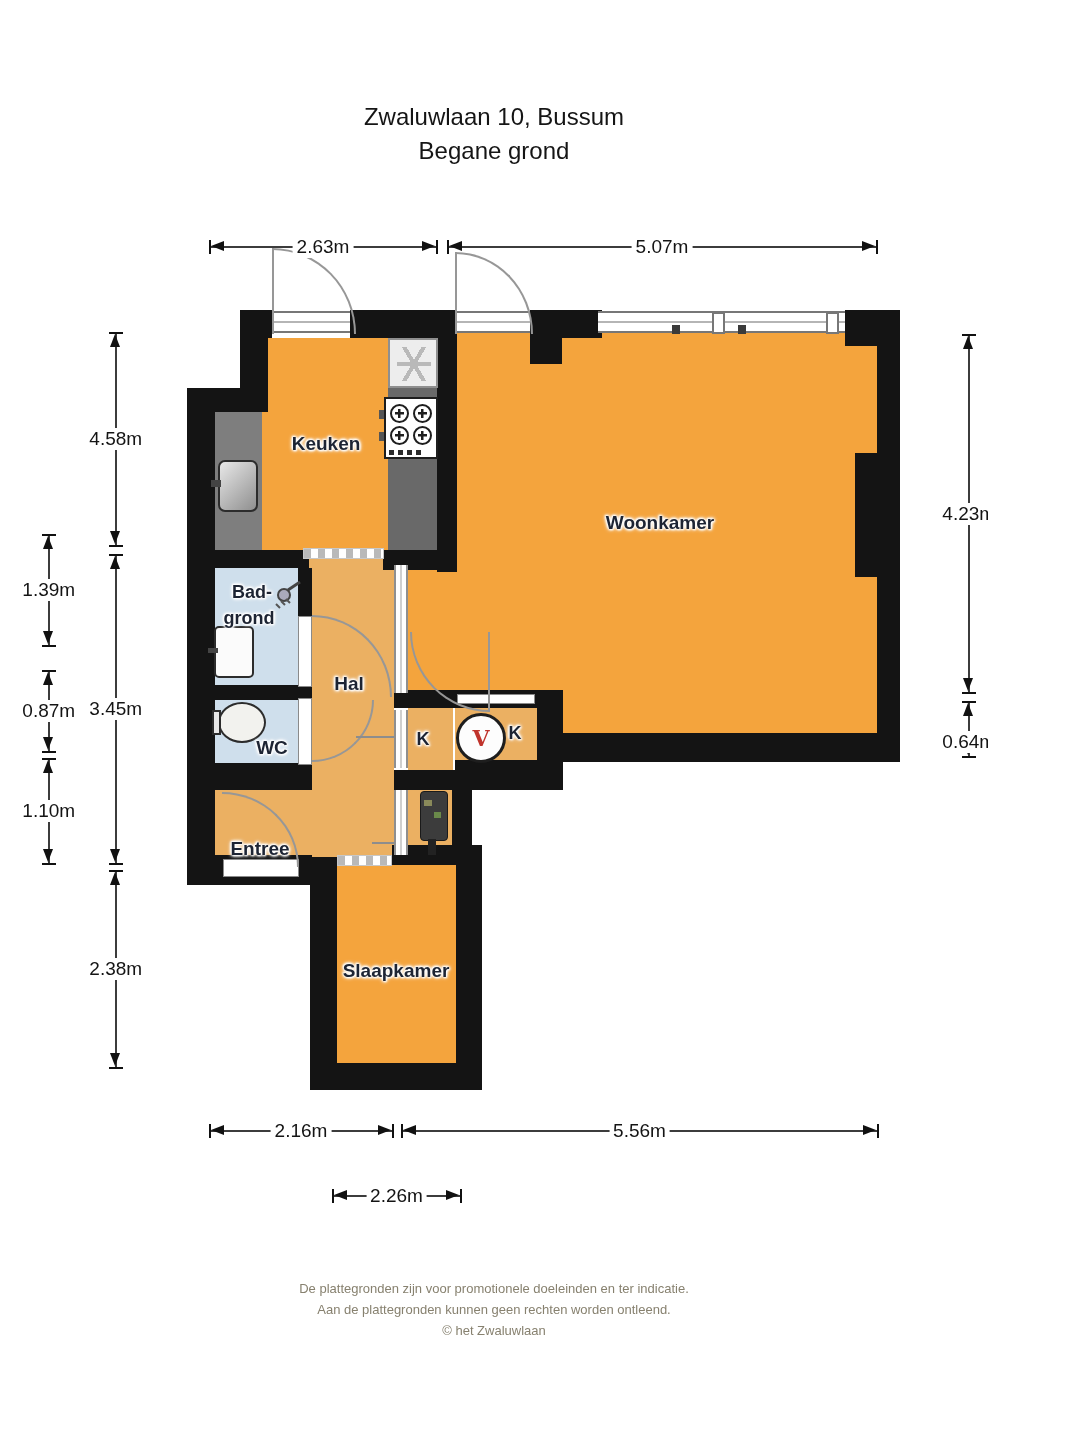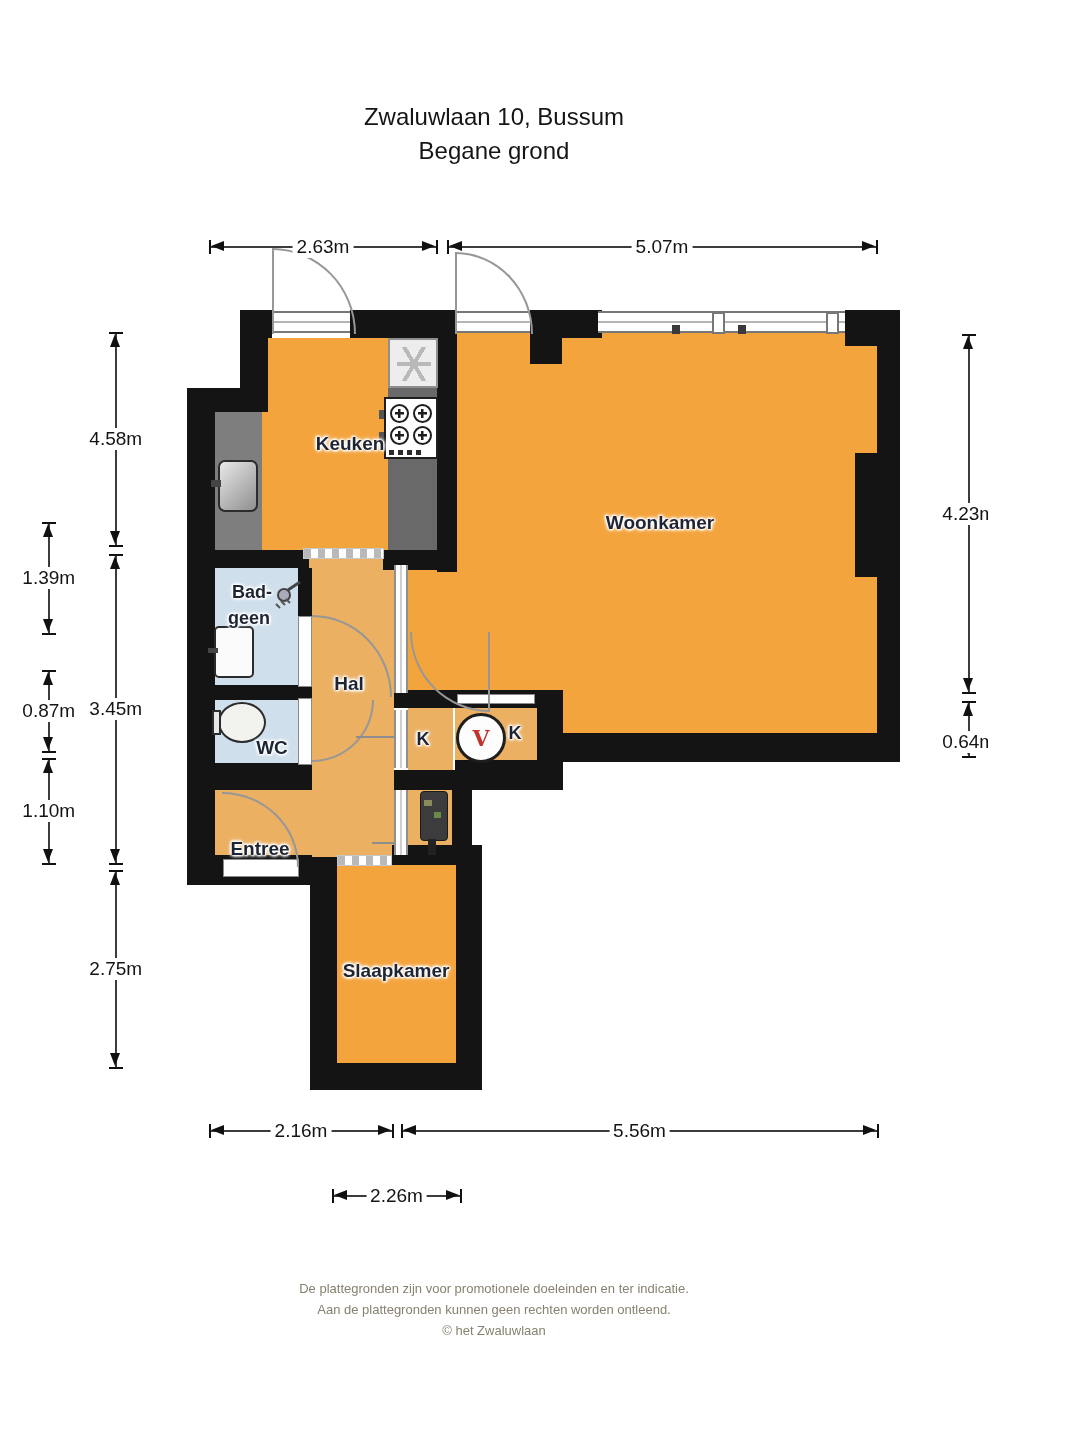--- a/index.html
+++ b/index.html
@@ -184,24 +184,24 @@
   <div class="fixture tank" style="left:212px;top:710px;width:9px;height:25px;"></div>
 
   <div class="mvcircle" style="left:456px;top:713px;width:44px;height:44px;">
     <span class="mvglyph">V</span>
   </div>
   <div class="boiler" style="left:420px;top:791px;width:26px;height:48px;"></div>
   <div class="boilerbit" style="left:424px;top:800px;width:8px;height:6px;"></div>
   <div class="boilerbit" style="left:434px;top:812px;width:7px;height:6px;background:#6a8a4a;"></div>
   <div class="fixture" style="left:428px;top:839px;width:8px;height:16px;background:#222;"></div>
 
-  <div class="rlabel" style="left:326px;top:444px;margin-left:24px;">Keuken</div>
+  <div class="rlabel" style="left:326px;top:444px;">Keuken</div>
   <div class="rlabel" style="left:660px;top:523px;">Woonkamer</div>
   <div class="rlabel" style="left:252px;top:592px;font-size:18px;">Bad-</div>
-  <div class="rlabel" style="left:249px;top:618px;font-size:18px;">geen</div>
+  <div class="rlabel" style="left:249px;top:618px;font-size:18px;">grond</div>
   <div class="rlabel" style="left:349px;top:684px;">Hal</div>
   <div class="rlabel" style="left:272px;top:748px;text-align:right;">WC</div>
   <div class="rlabel" style="left:423px;top:739px;font-size:18px;">K</div>
   <div class="rlabel" style="left:515px;top:733px;font-size:18px;">K</div>
   <div class="rlabel" style="left:260px;top:849px;">Entree</div>
   <div class="rlabel" style="left:396px;top:971px;">Slaapkamer</div>
 
   <div class="dim dim-h" style="left:210px;top:246px;width:226px;">
     <i class="tkl"></i>
       <i class="tkr"></i>
@@ -251,23 +251,23 @@
       <i class="tkb"></i>
       <i class="aru"></i>
       <i class="ard"></i>
     <span class="dlabel">3.45m</span>
   </div>
   <div class="dim dim-v" style="left:115px;top:871px;height:196px;">
     <i class="tkt"></i>
       <i class="tkb"></i>
       <i class="aru"></i>
       <i class="ard"></i>
-    <span class="dlabel">2.75m</span>
-  </div>
-  <div class="dim dim-v" style="left:48px;top:523px;height:110px;">
+    <span class="dlabel">2.38m</span>
+  </div>
+  <div class="dim dim-v" style="left:48px;top:535px;height:110px;">
     <i class="tkt"></i>
       <i class="tkb"></i>
       <i class="aru"></i>
       <i class="ard"></i>
     <span class="dlabel">1.39m</span>
   </div>
   <div class="dim dim-v" style="left:48px;top:671px;height:80px;">
     <i class="tkt"></i>
       <i class="tkb"></i>
       <i class="aru"></i>

